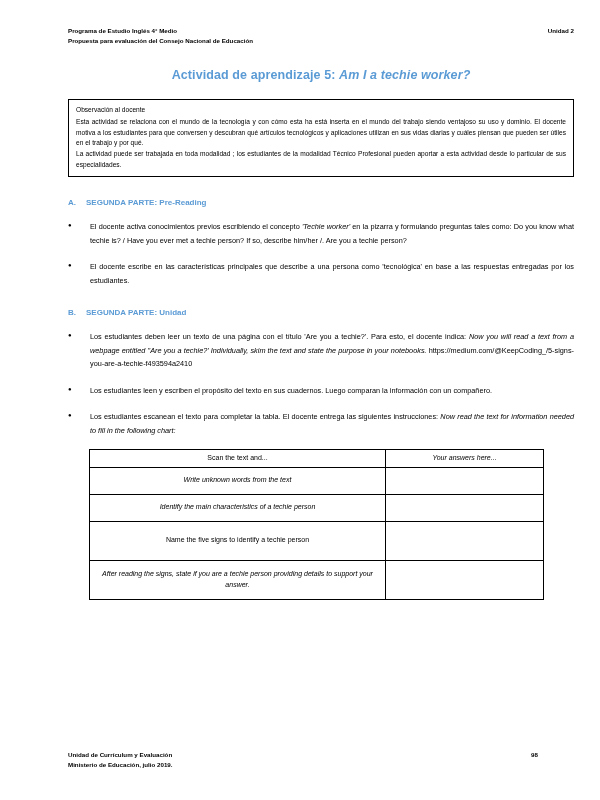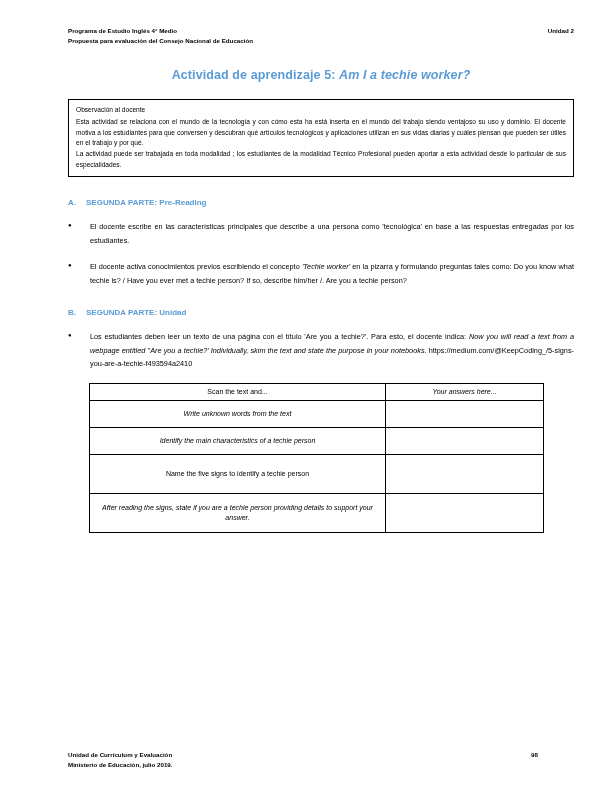--- a/index.html
+++ b/index.html
@@ -161,39 +161,47 @@
     <p>La actividad puede ser trabajada en toda modalidad ; los estudiantes de la modalidad Técnico Profesional pueden aportar a esta actividad desde lo particular de sus especialidades.</p>
   </div>
 
   <div class="section-head">
     <span class="letter">A.</span>
     <span>SEGUNDA PARTE: Pre-Reading</span>
   </div>
 
   <div class="bullet">
     <span class="dot">●</span>
+    <span class="btxt"><span>El docente activa conocimientos previos escribiendo el concepto </span><span class="ital">'Techie worker'</span><span> en la pizarra y formulando preguntas tales como: Do you know what techie is? / Have you ever met a techie person? If so, describe him/her /. Are you a techie person?</span></span>
+  </div>
+
+  <div class="bullet">
+    <span class="dot">●</span>
     <span class="btxt"><span>El docente escribe en las características principales que describe a una persona como 'tecnológica' en base a las respuestas entregadas por los estudiantes.</span></span>
-  </div>
-
-  <div class="bullet">
-    <span class="dot">●</span>
-    <span class="btxt"><span>El docente activa conocimientos previos escribiendo el concepto </span><span class="ital">'Techie worker'</span><span> en la pizarra y formulando preguntas tales como: Do you know what techie is? / Have you ever met a techie person? If so, describe him/her /. Are you a techie person?</span></span>
   </div>
 
   <div class="section-head">
     <span class="letter">B.</span>
     <span>SEGUNDA PARTE: Unidad</span>
   </div>
 
   <div class="bullet">
     <span class="dot">●</span>
     <span class="btxt"><span>Los estudiantes deben leer un texto de una página con el título 'Are you a techie?'. Para esto, el docente indica: </span><span class="ital">Now you will read a text from a webpage entitled ''Are you a techie?' Individually, skim the text and state the purpose in your notebooks.</span><span> https://medium.com/@KeepCoding_/5-signs-you-are-a-techie-f493594a2410</span></span>
   </div>
 
-
+  <div class="bullet">
+    <span class="dot">●</span>
+    <span class="btxt"><span>Los estudiantes leen y escriben el propósito del texto en sus cuadernos. Luego comparan la información con un compañero.</span></span>
+  </div>
+
+  <div class="bullet">
+    <span class="dot">●</span>
+    <span class="btxt"><span>Los estudiantes escanean el texto para completar la tabla. El docente entrega las siguientes instrucciones: </span><span class="ital">Now read the text for information needed to fill in the following chart:</span></span>
+  </div>
 
   <table class="chart-table">
     <tbody>
       <tr class="hdr">
         <td class="col-a">Scan the text and...</td>
         <td class="col-b">Your answers here...</td>
       </tr>
       <tr class="body">
         <td class="col-a">Write unknown words from the text</td>
         <td class="col-b"></td>

